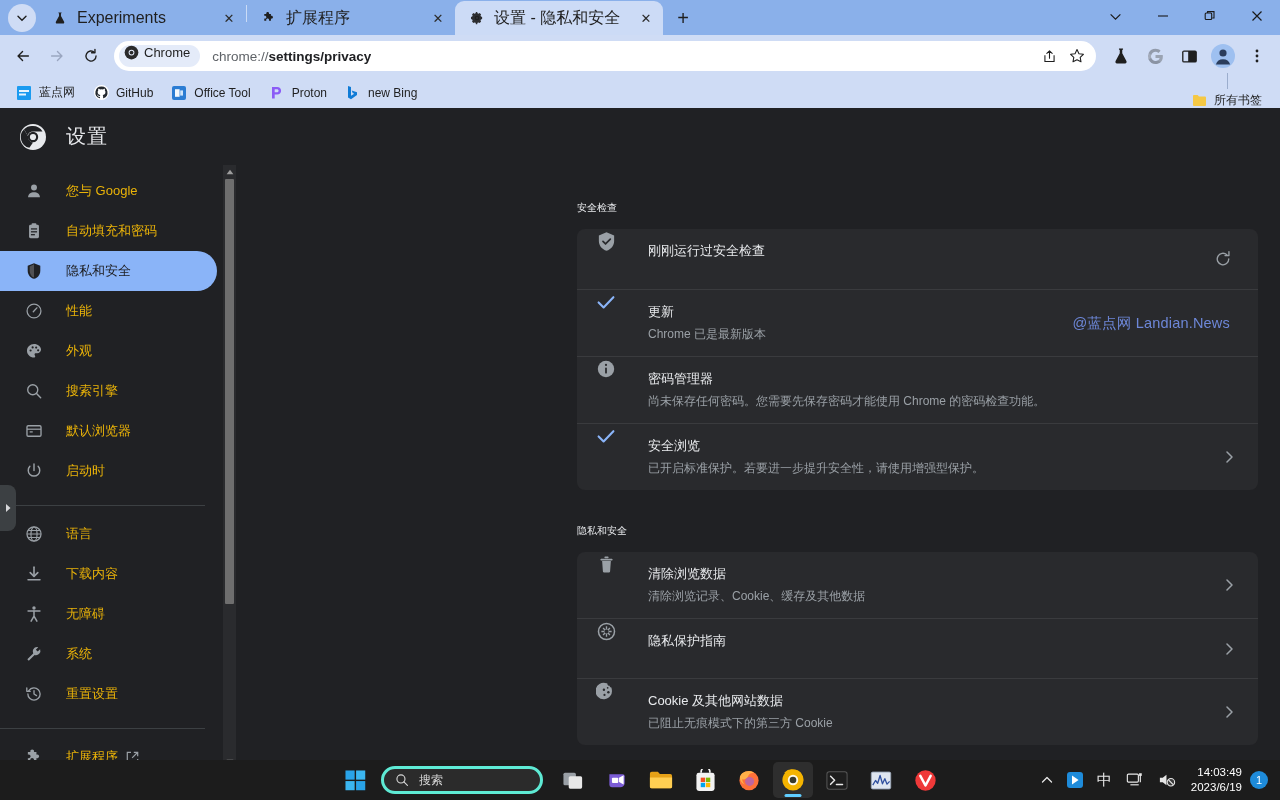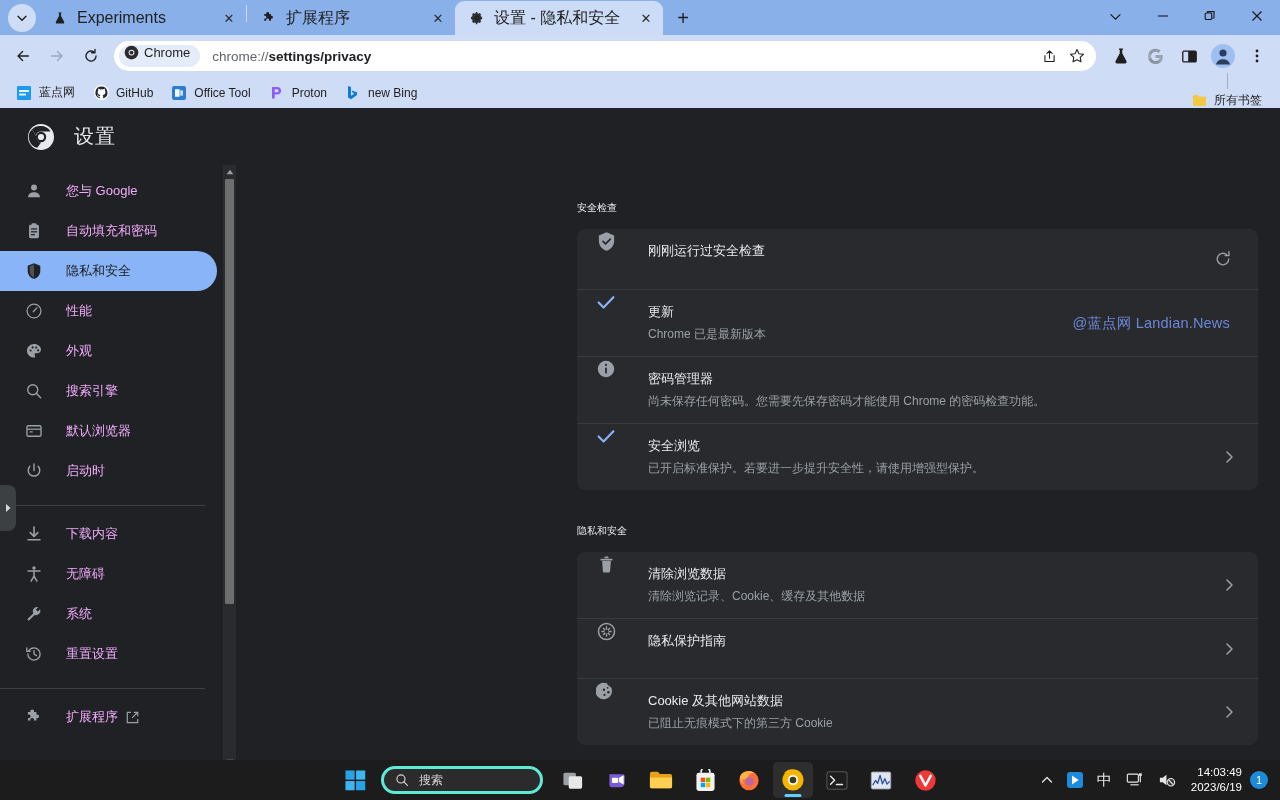--- a/index.html
+++ b/index.html
@@ -142,21 +142,20 @@
   .bm .bmlabel { font-size: 12px; color: #1f1f1f; white-space: nowrap; }
   .bm-right { margin-left: auto; display: flex; align-items: center; flex-direction: column; }
   .bmdivider { width: 1px; height: 16px; background: #9badcd; margin: 0 10px; }
 
   
   #page {
     position: absolute;
     top: 108px; left: 0; right: 0; bottom: 32px;
     background: #202124;
     overflow: hidden;
-    padding-left: 8px;
   }
   #settings-header {
     height: 57px;
     display: flex; align-items: center;
     background: #202124;
     position: relative;
   }
   .chrome-logo-wrap {
     width: 30px; height: 30px; margin-left: 18px;
     display: flex; align-items: center; justify-content: center;
@@ -207,21 +206,21 @@
     margin-right: 6px;
     color: #c5c7ca;
   }
   .navitem .nicon {
     width: 20px; height: 20px; flex: 0 0 auto;
     display: flex; align-items: center; justify-content: center;
     color: #9aa0a6;
   }
   .navitem .nlabel {
     font-size: 13px; margin-left: 22px; white-space: nowrap;
-    color: #f0abfc; font-weight: 500;
+    color: #eab308; font-weight: 500;
   }
   .navitem.selected { background: #8ab4f8; }
   .navitem.selected .nlabel { color: #202124; }
   .navitem.selected .nicon { color: #202124; }
   .extlink { margin-left: 8px; color: #9aa0a6; display: flex; align-items: center; }
 
   
   #sb-scrollbar {
     position: absolute; top: 0; right: 0; bottom: 0; width: 13px;
     background: #2a2b2e;
@@ -666,20 +665,30 @@
                   <path d="M14.6 4.8a6.4 6.4 0 11-9.2 0" stroke="currentColor" stroke-width="1.6" fill="none" stroke-linecap="round"></path>
                 </svg>
             </span>
             <span class="nlabel">启动时</span>
           </div>
         </div>
 
         <div class="navdivider"></div>
 
         <div class="navgroup">
+          <div class="navitem">
+            <span class="nicon">
+              <svg width="18" height="18" viewBox="0 0 20 20">
+                  <circle cx="10" cy="10" r="7.8" stroke="currentColor" stroke-width="1.4" fill="none"></circle>
+                  <ellipse cx="10" cy="10" rx="3.4" ry="7.8" stroke="currentColor" stroke-width="1.3" fill="none"></ellipse>
+                  <path d="M2.4 10 H17.6 M3.6 6.2 H16.4 M3.6 13.8 H16.4" stroke="currentColor" stroke-width="1.2"></path>
+                </svg>
+            </span>
+            <span class="nlabel">语言</span>
+          </div>
           <div class="navitem">
             <span class="nicon">
               <svg width="18" height="18" viewBox="0 0 20 20">
                   <path d="M10 2.4 V12" stroke="currentColor" stroke-width="1.8" stroke-linecap="round"></path>
                   <path d="M5.8 8.4 L10 12.6 L14.2 8.4" stroke="currentColor" stroke-width="1.8" fill="none" stroke-linecap="round" stroke-linejoin="round"></path>
                   <path d="M3.4 16.4 H16.6" stroke="currentColor" stroke-width="1.8" stroke-linecap="round"></path>
                 </svg>
             </span>
             <span class="nlabel">下载内容</span>
           </div>

